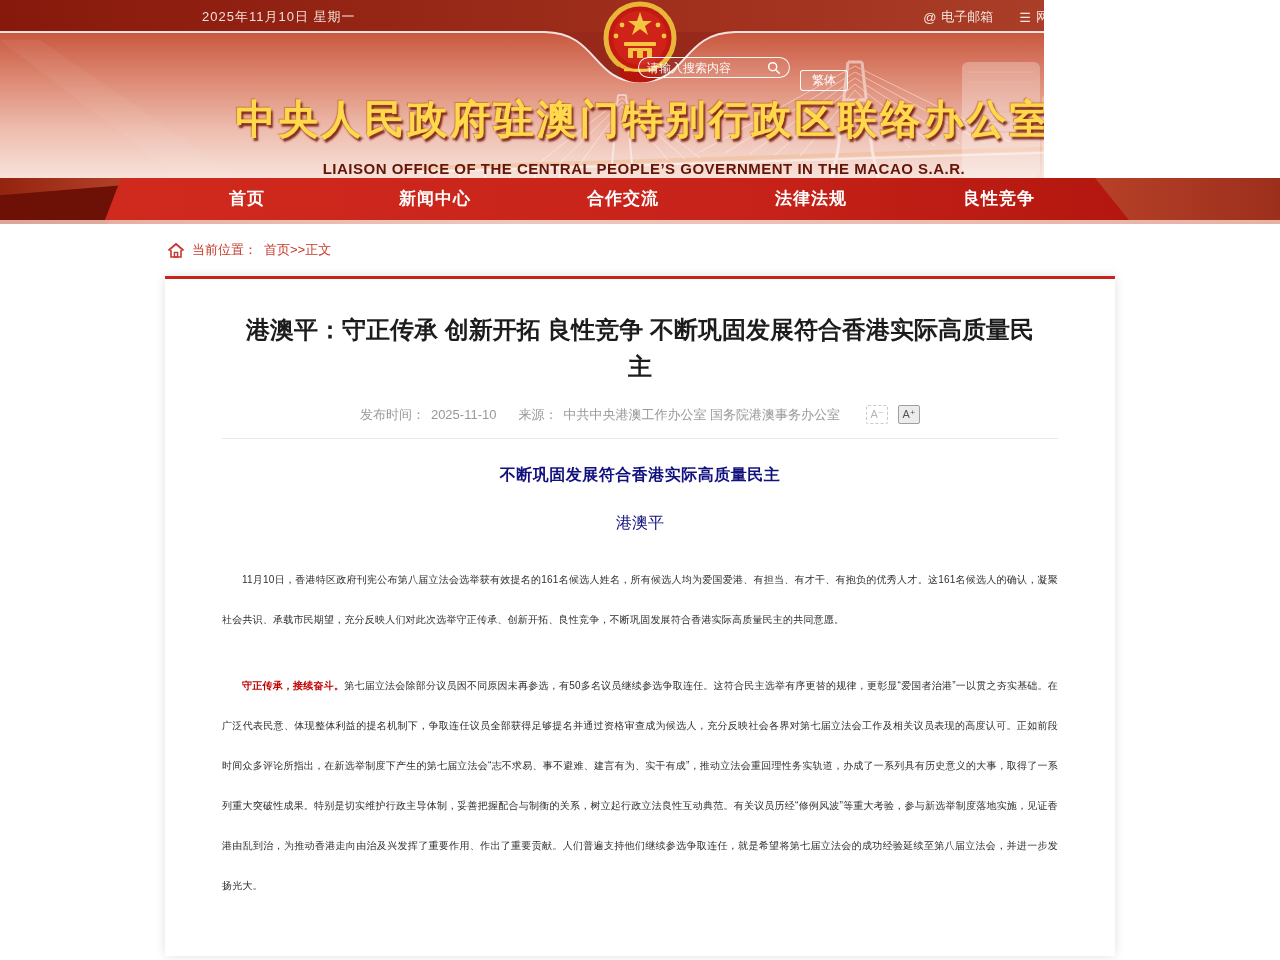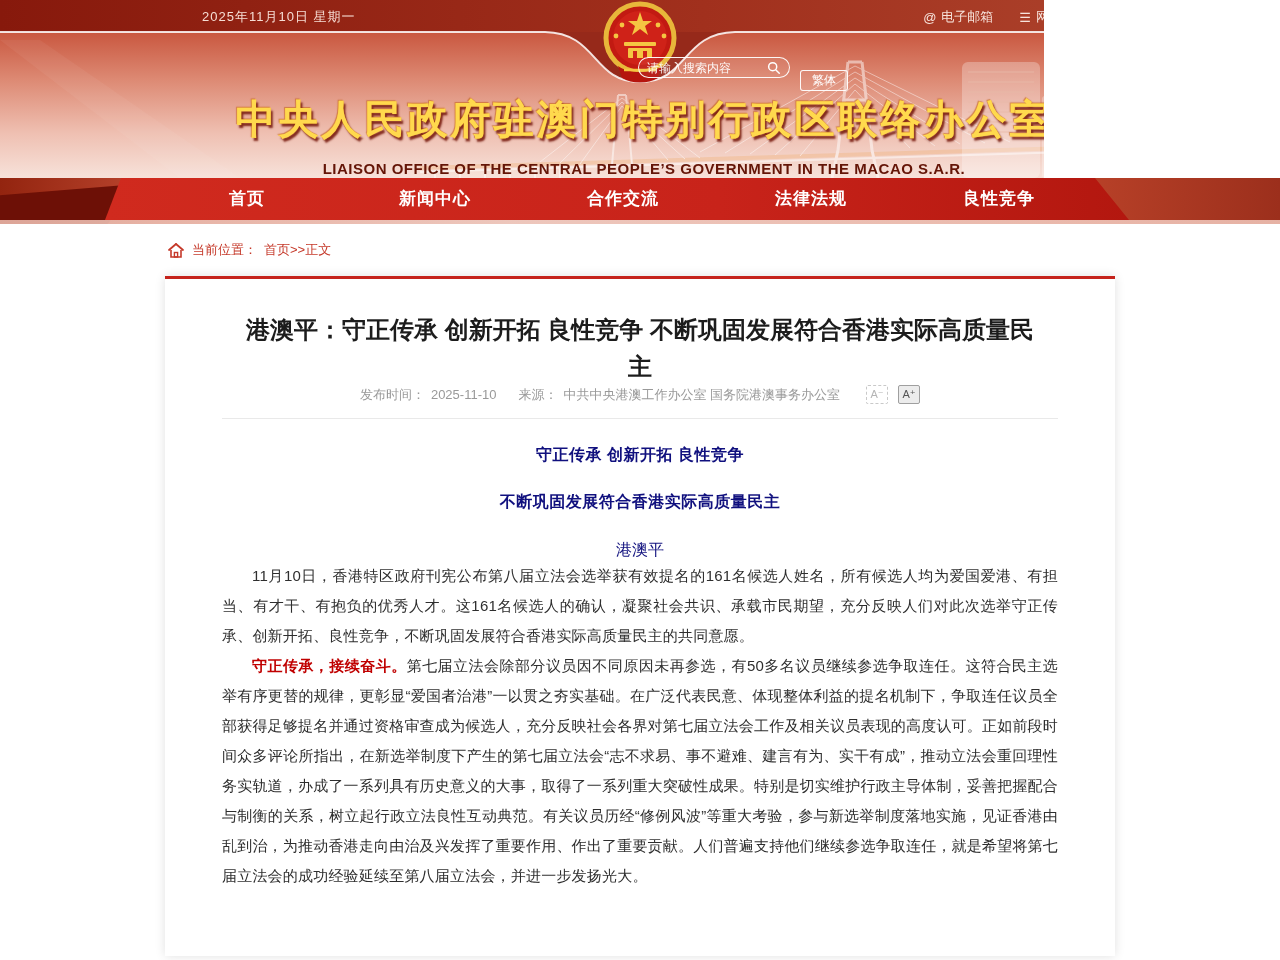--- a/index.html
+++ b/index.html
@@ -47,31 +47,31 @@
   
   .breadcrumb-row { width:950px; margin:0 auto; height:52px; display:flex; align-items:center; gap:7px; padding-left:2px; }
   .bc-ico { width:18px; height:17px; flex:none; }
   .bc-text { font-size:13px; color:#c5392a; }
   .bc-path { font-size:13px; color:#c5392a; cursor:pointer; }
 
   
   .content-box { width:950px; margin:0 auto; background:#fff; border-top:3px solid #c5231c;
     box-shadow:0 0 10px rgba(0,0,0,.12); min-height:680px; padding:32px 57px 40px 57px; }
   .article-title { text-align:center; font-size:24px; font-weight:bold; color:#1c1c1c; line-height:37px; padding:0 20px; }
-  .meta-row { display:flex; justify-content:center; align-items:center; gap:6px; font-size:13px; color:#999; }
+  .meta-row { margin-top:20px; display:flex; justify-content:center; align-items:center; gap:6px; font-size:13px; color:#999; }
   .meta-row .sep { width:10px; }
   .font-btn { width:22px; height:19px; font-size:11px; display:flex; align-items:center; justify-content:center; cursor:pointer; margin-left:4px; }
   .font-btn.smaller { border:1px dashed #c9c9c9; color:#b5b5b5; background:#fff; border-radius:2px; }
   .font-btn.larger { border:1px solid #9f9f9f; color:#555; background:#ececec; border-radius:2px; }
   .meta-divider { margin-top:14px; border-top:1px solid #e9e9e9; }
 
   .body-area { margin-top:8px; }
   .subhead { text-align:center; font-size:16px; font-weight:bold; color:#10107e; margin-top:26px; letter-spacing:.5px; }
   .byline { text-align:center; font-size:16px; color:#10107e; margin-top:27px; font-family:"Liberation Serif","DejaVu Serif",serif; }
-  .para { font-size:15px; color:#2e2e2e; line-height:30px; text-align:justify; text-indent:2em; letter-spacing:.2px; }
+  .para { font-size:10px; color:#2e2e2e; line-height:40px; text-align:justify; text-indent:2em; margin-top:26px; letter-spacing:.2px; }
   .para .lead { color:#c00000; font-weight:bold; }
 </style>
 </head>
 <body>
 
 <div class="header">
 
   <svg class="header-art" width="1280" height="178" viewBox="0 0 1280 178">
     <defs>
       <linearGradient id="stripGrad" x1="0" y1="0" x2="1" y2="0">
@@ -199,21 +199,20 @@
     <span class="sep"></span>
     <span>来源：</span>
     <span>中共中央港澳工作办公室  国务院港澳事务办公室</span>
     <span class="sep"></span>
     <span class="font-btn smaller">A⁻</span>
     <span class="font-btn larger">A⁺</span>
   </div>
   <div class="meta-divider"></div>
 
   <div class="body-area">
-    <div class="subhead">守正传承 创新开拓 良性竞争</div>
     <div class="subhead">不断巩固发展符合香港实际高质量民主</div>
     <div class="byline">港澳平</div>
 
     <p class="para"><span class="lead"></span><span>11月10日，香港特区政府刊宪公布第八届立法会选举获有效提名的161名候选人姓名，所有候选人均为爱国爱港、有担当、有才干、有抱负的优秀人才。这161名候选人的确认，凝聚社会共识、承载市民期望，充分反映人们对此次选举守正传承、创新开拓、良性竞争，不断巩固发展符合香港实际高质量民主的共同意愿。</span></p>
 
     <p class="para"><span class="lead">守正传承，接续奋斗。</span><span>第七届立法会除部分议员因不同原因未再参选，有50多名议员继续参选争取连任。这符合民主选举有序更替的规律，更彰显“爱国者治港”一以贯之夯实基础。在广泛代表民意、体现整体利益的提名机制下，争取连任议员全部获得足够提名并通过资格审查成为候选人，充分反映社会各界对第七届立法会工作及相关议员表现的高度认可。正如前段时间众多评论所指出，在新选举制度下产生的第七届立法会“志不求易、事不避难、建言有为、实干有成”，推动立法会重回理性务实轨道，办成了一系列具有历史意义的大事，取得了一系列重大突破性成果。特别是切实维护行政主导体制，妥善把握配合与制衡的关系，树立起行政立法良性互动典范。有关议员历经“修例风波”等重大考验，参与新选举制度落地实施，见证香港由乱到治，为推动香港走向由治及兴发挥了重要作用、作出了重要贡献。人们普遍支持他们继续参选争取连任，就是希望将第七届立法会的成功经验延续至第八届立法会，并进一步发扬光大。</span></p>
 
   </div>
 </div>
 

